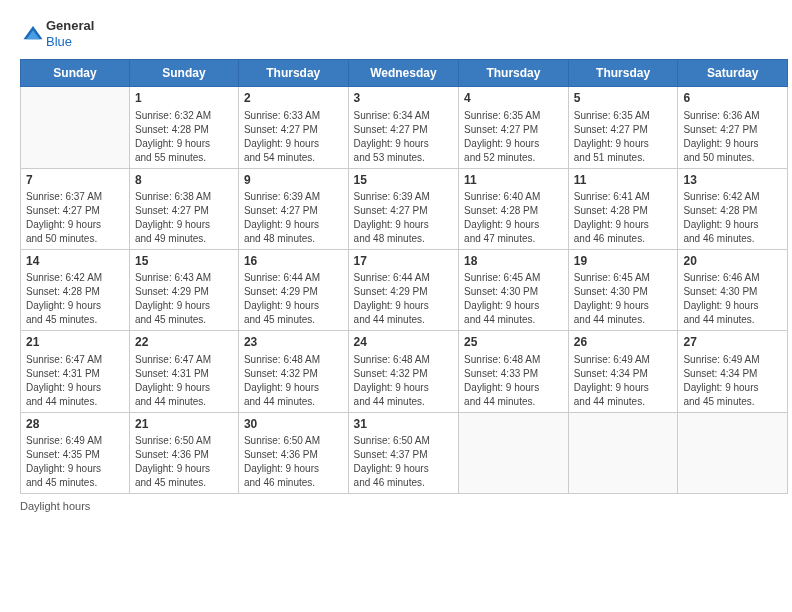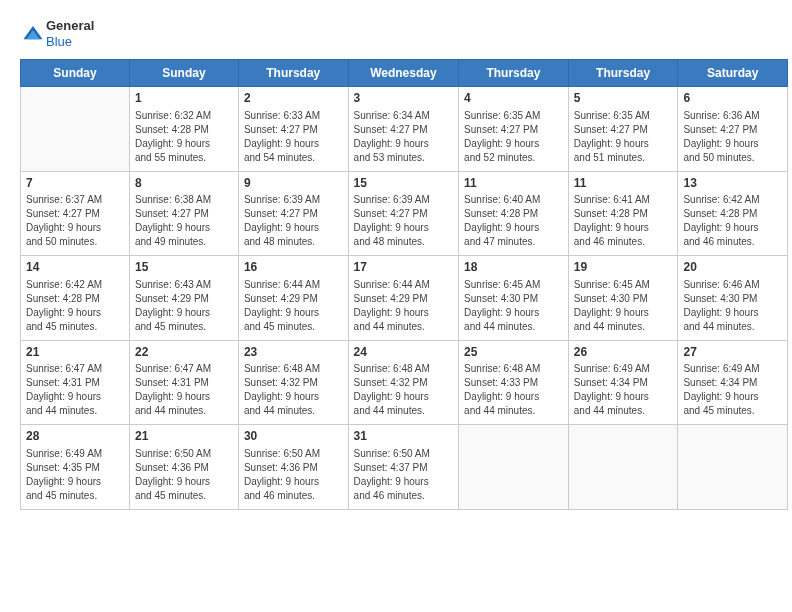--- a/index.html
+++ b/index.html
@@ -261,13 +261,16 @@
             <span class="day-number">31</span>
             <div class="day-info">Sunrise: 6:50 AM<br>Sunset: 4:37 PM<br>Daylight: 9 hours<br>and 46 minutes.</div>
           </td>
           <td class="empty"></td>
           <td class="empty"></td>
           <td class="empty"></td>
         </tr>
       </tbody>
   </table>
 
+  <div class="footer">
+    <span>Daylight hours</span>
+  </div>
 </div>
 
 </body></html>

